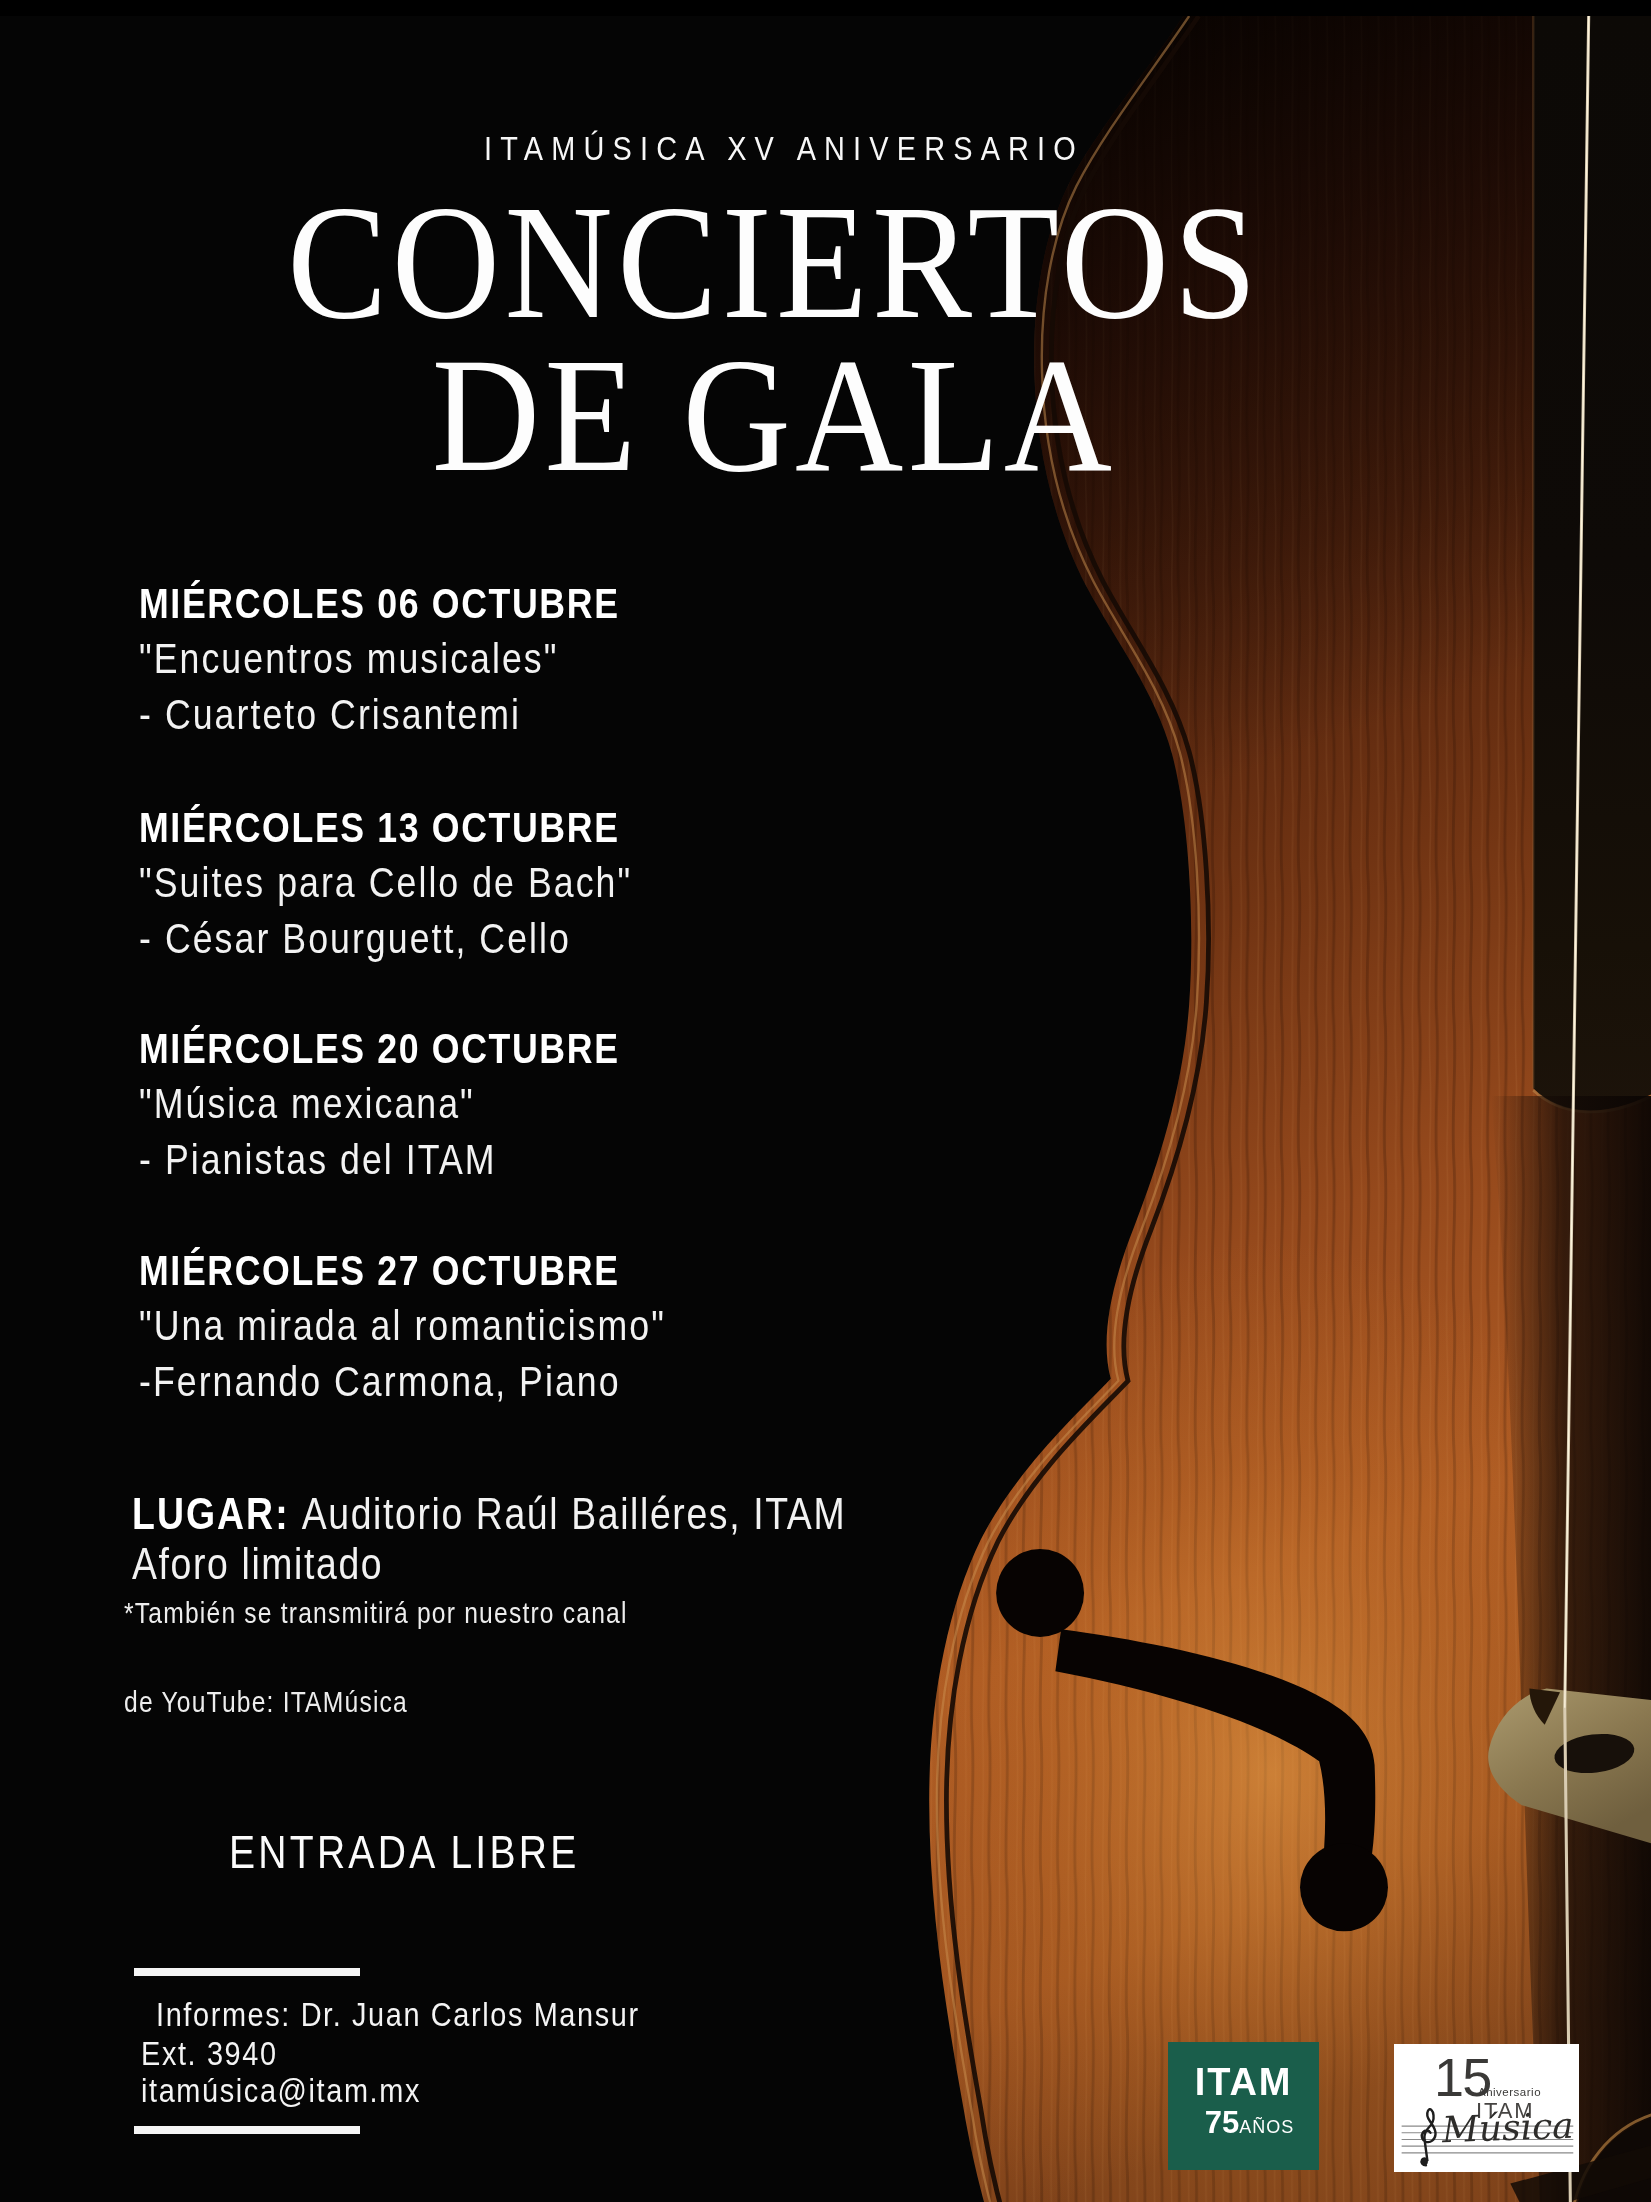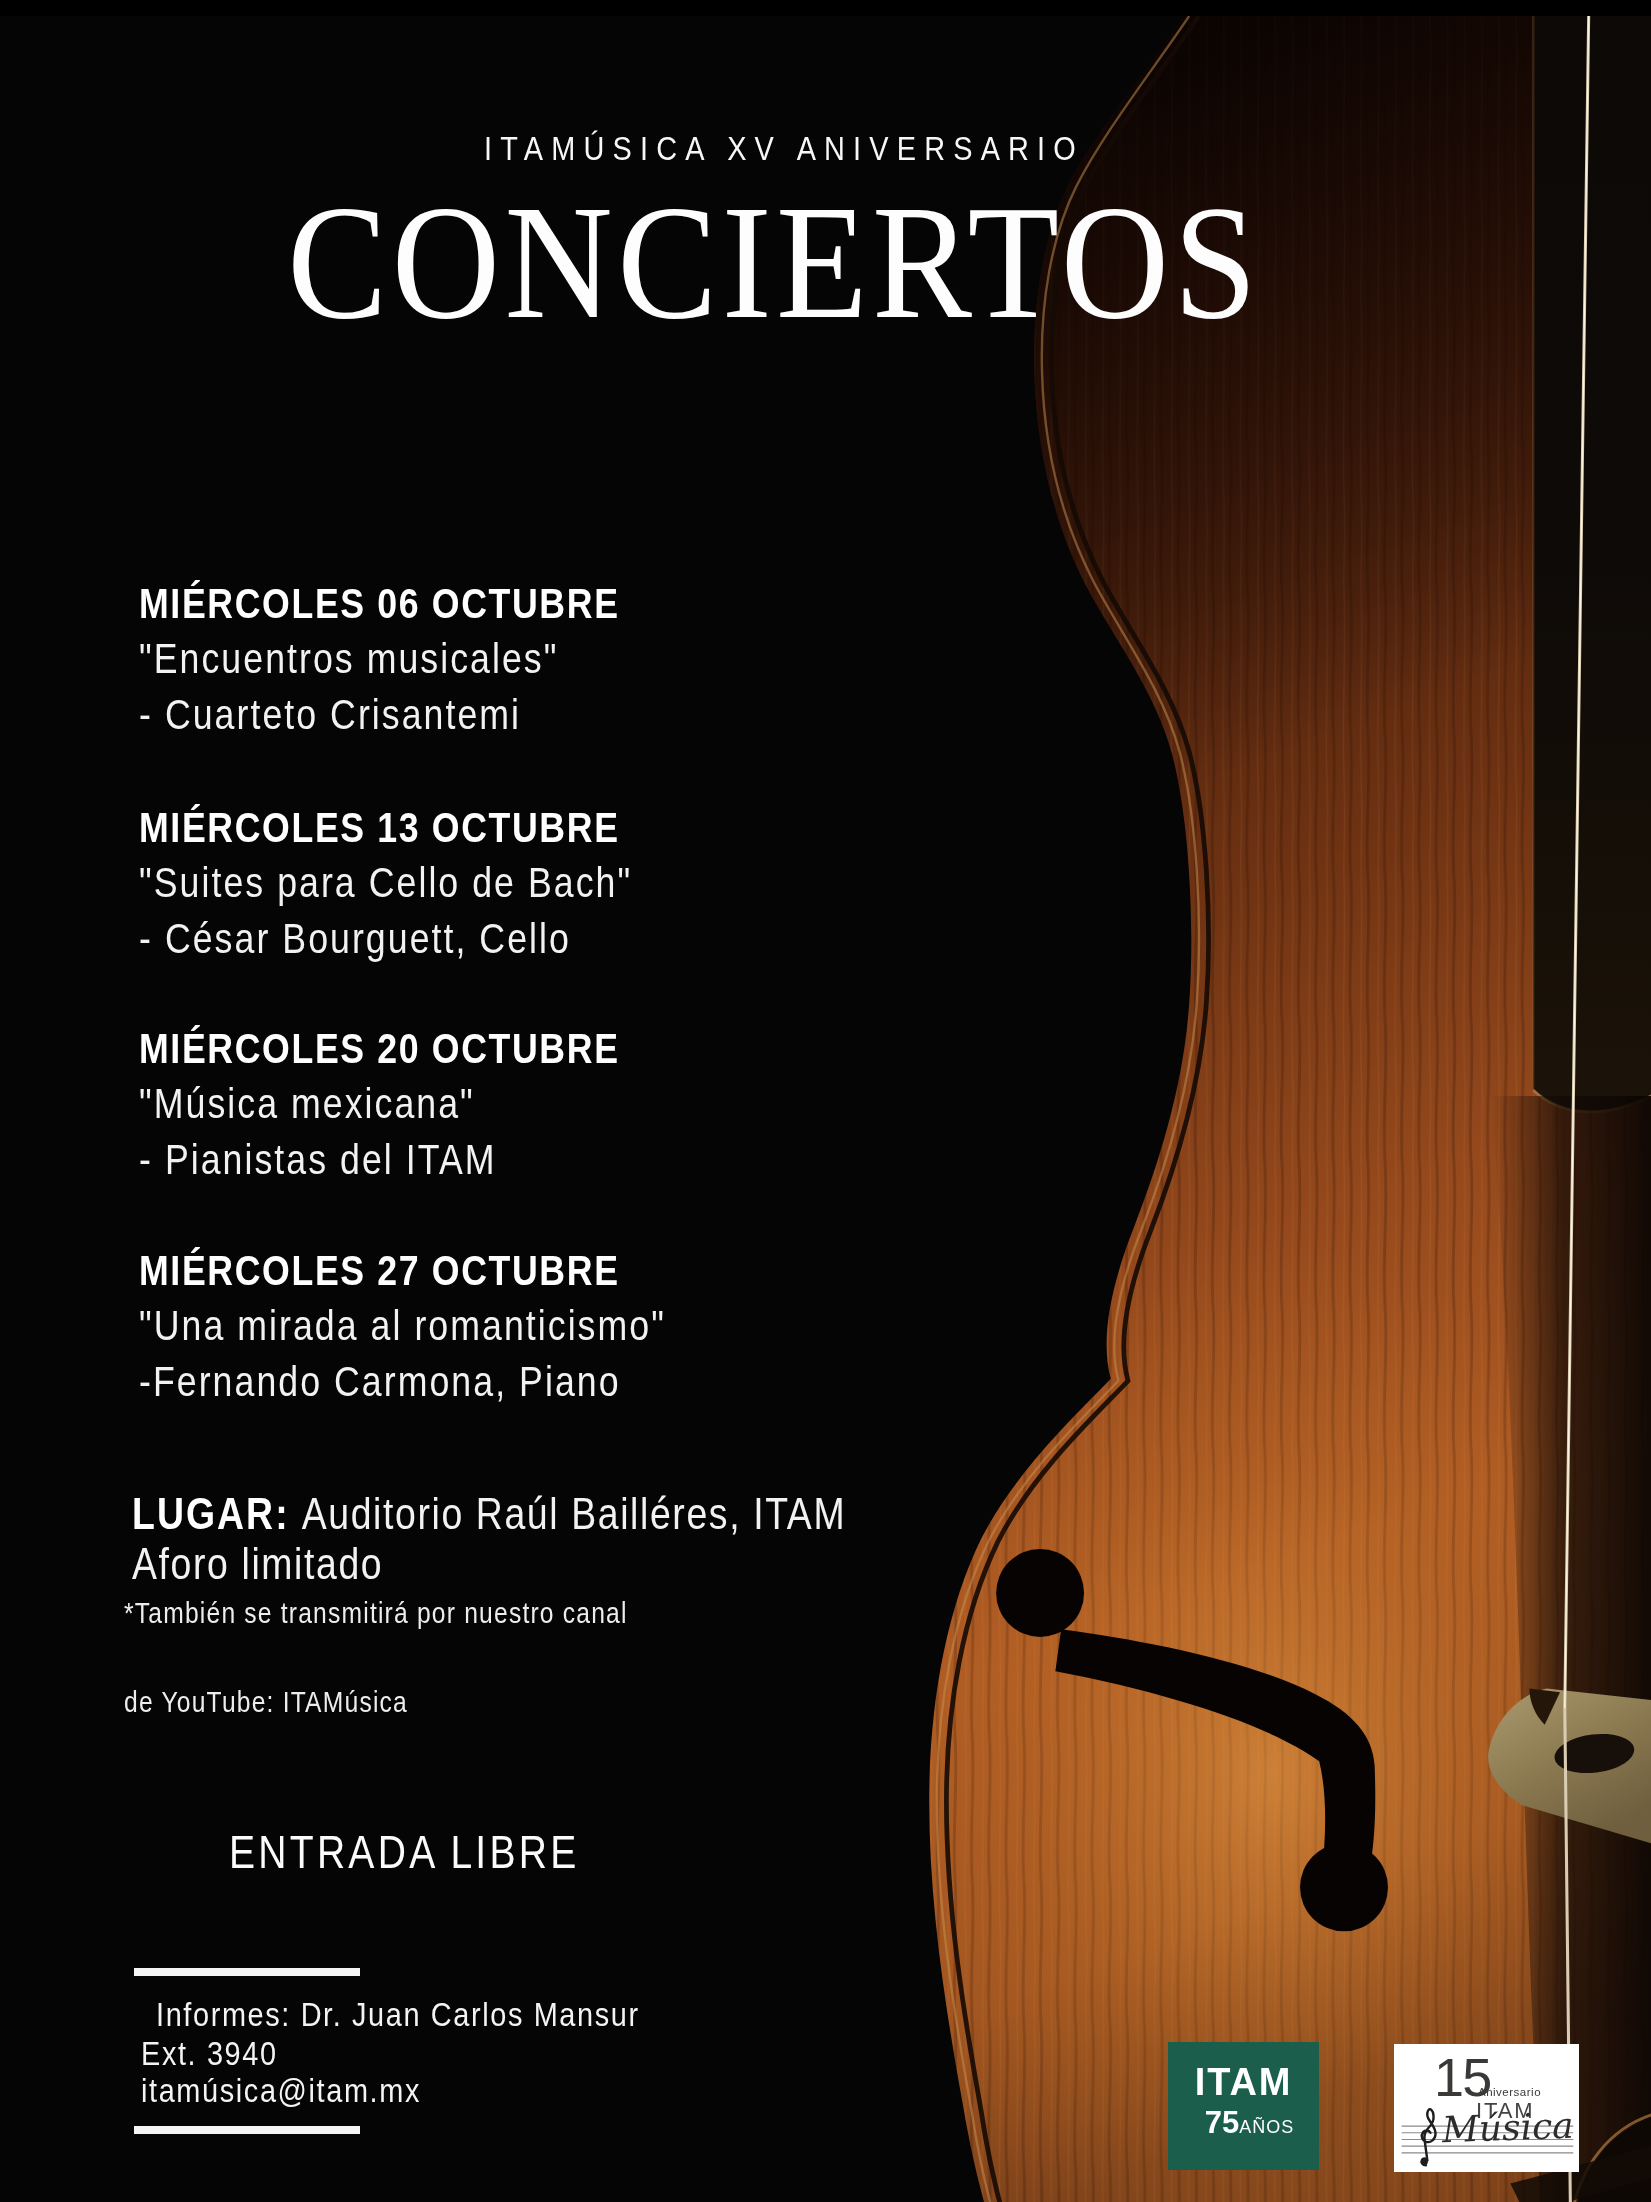--- a/index.html
+++ b/index.html
@@ -149,20 +149,23 @@
       <path d="M1662,0 L1637,1770" stroke="#fdf4dd" stroke-width="1.3" fill="none"></path>
     </g>
   </svg>
 
   <div class="txt kicker-wrap">
     <span class="kicker sxc">ITAMÚSICA XV ANIVERSARIO</span>
   </div>
 
   <div id="title1" class="txt title-wrap">
     <span class="title-line">CONCIERTOS</span>
+  </div>
+  <div id="title2" class="txt title-wrap">
+    <span class="title-line">DE GALA</span>
   </div>
 
   <div class="txt event" style="top:564px">
     <div class="eline" style="top:0"><span class="date sx">MIÉRCOLES 06 OCTUBRE</span></div>
     <div class="eline" style="top:55px"><span class="prog sx">"Encuentros musicales"</span></div>
     <div class="eline" style="top:111px"><span class="perf sx">- Cuarteto Crisantemi</span></div>
   </div>
 
   <div class="txt event" style="top:788px">
     <div class="eline" style="top:0"><span class="date sx">MIÉRCOLES 13 OCTUBRE</span></div>

